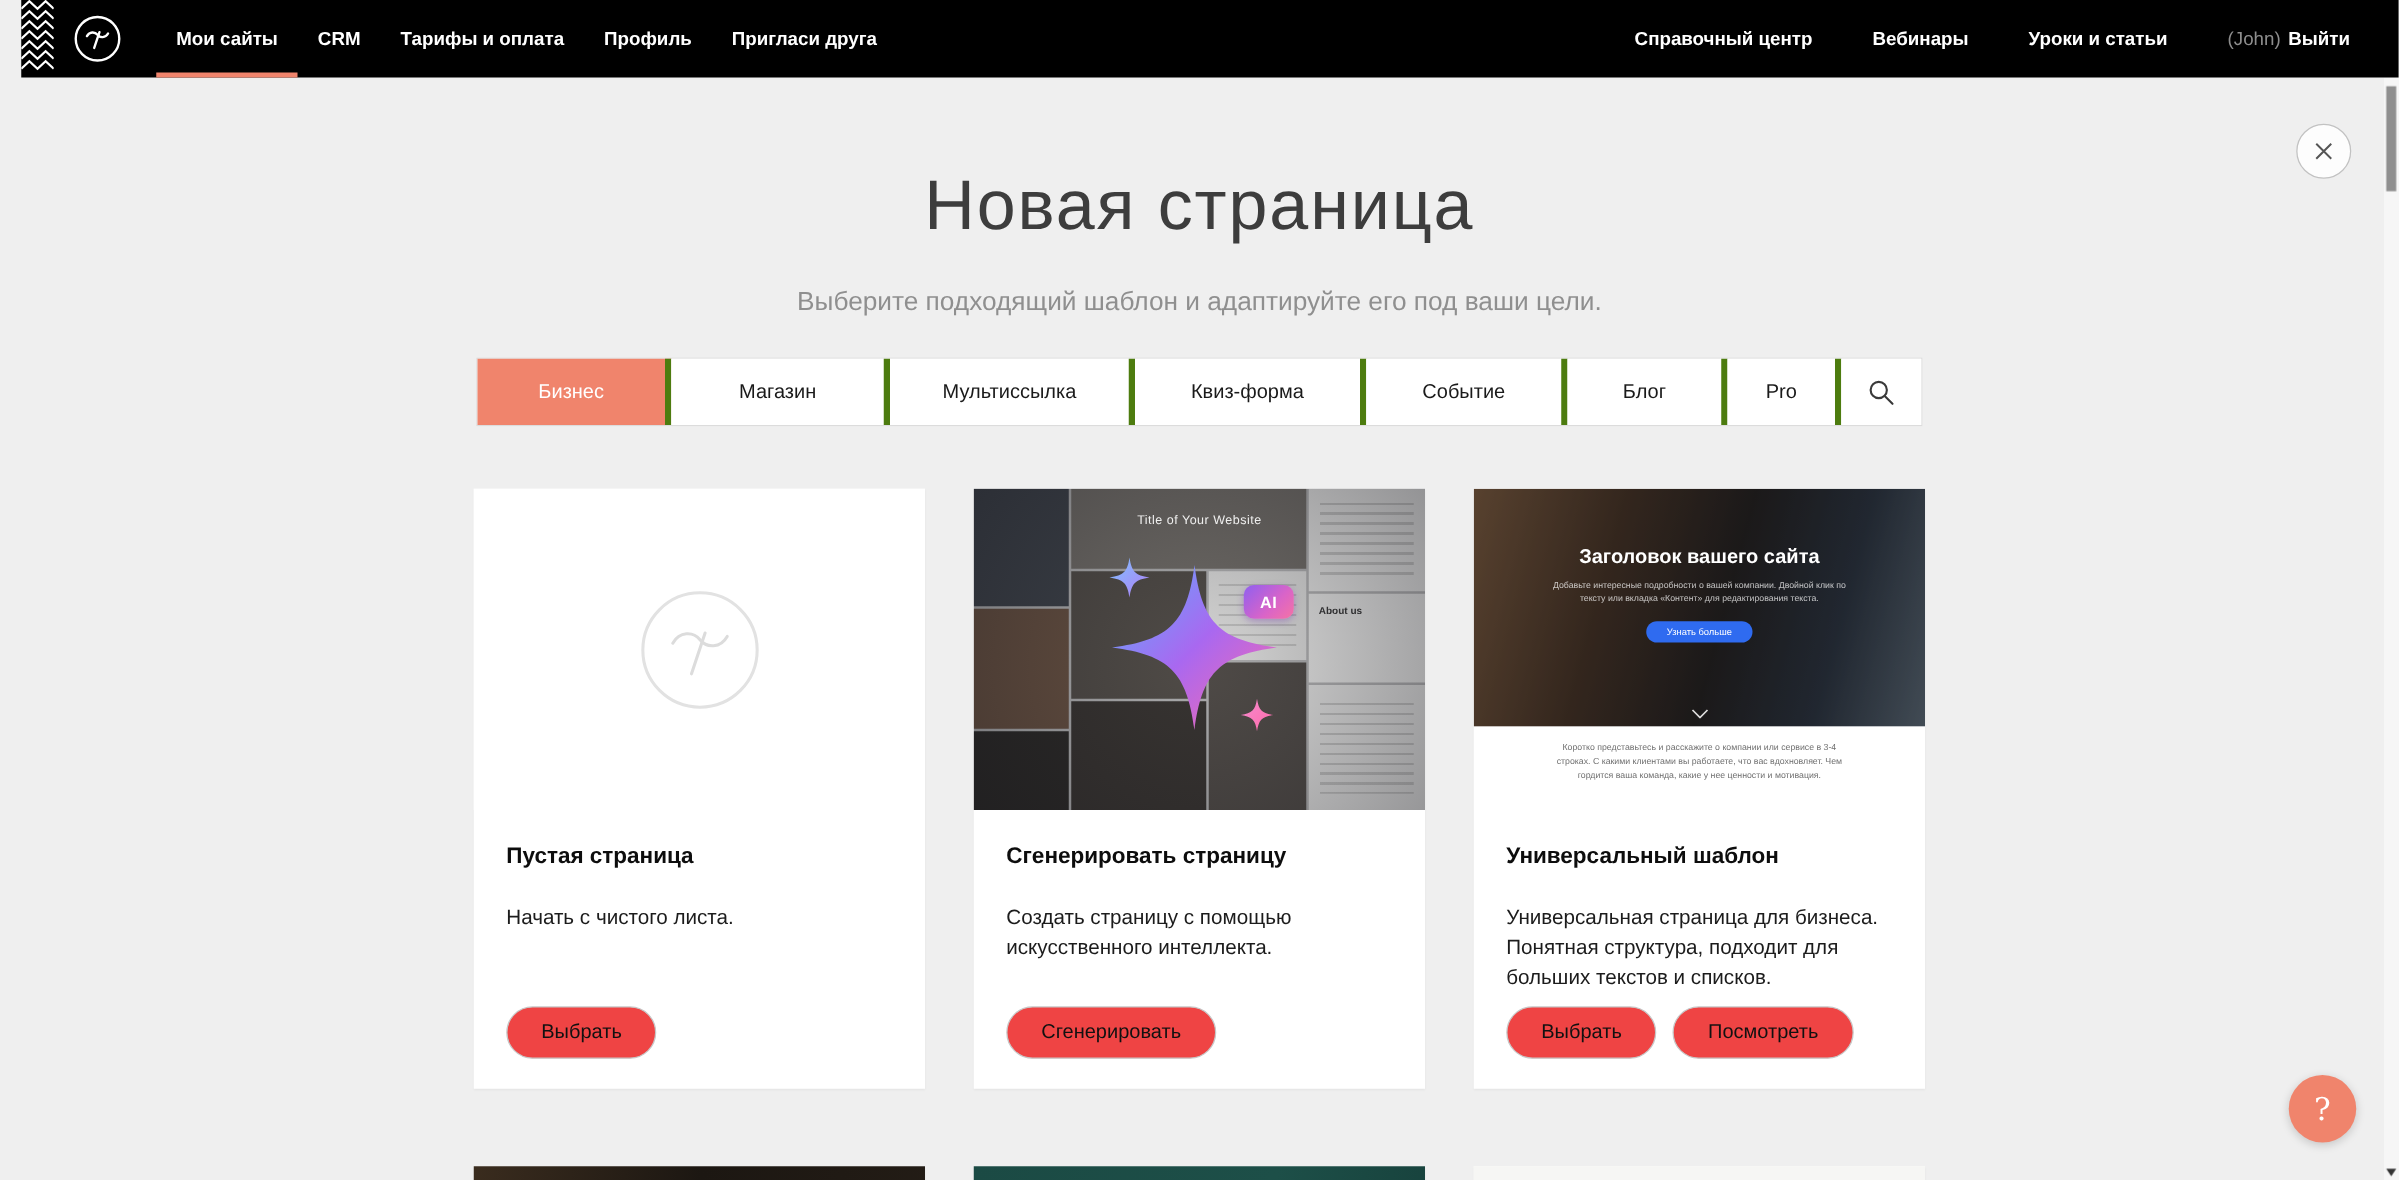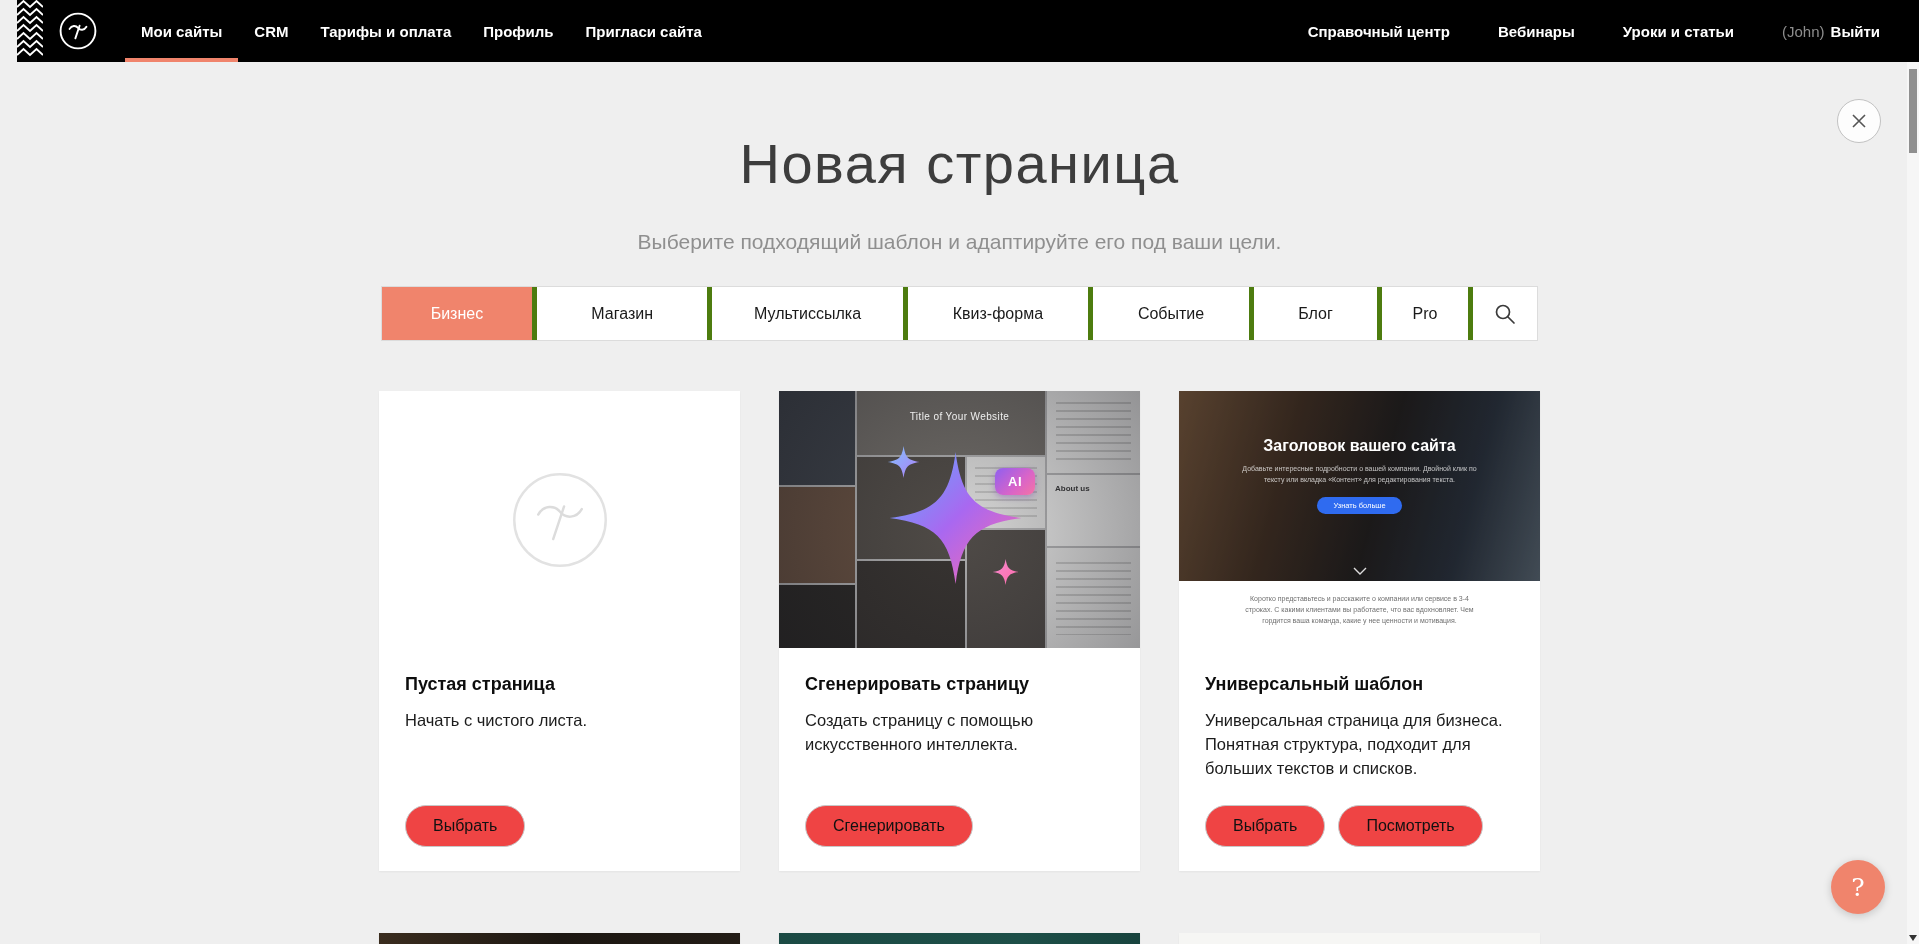--- a/index.html
+++ b/index.html
@@ -65,21 +65,21 @@
   
   .cards-row { width:1161px; margin:50px auto 0; display:flex; gap:39px; }
   .cards-row.row2 { margin-top:62px; }
   .card {
     width:361px; height:480px; background:#fff; display:flex; flex-direction:column;
     box-shadow:0 1px 2px rgba(0,0,0,0.05);
   }
   .card-media { height:257px; position:relative; overflow:hidden; flex:0 0 auto; cursor:pointer; }
   .card-body { flex:1; padding:26px 26px 24px; display:flex; flex-direction:column; }
   .card-title { font-size:18px; font-weight:700; color:#0d0d0d; }
-  .card-desc { margin-top:14px; font-size:16.5px; line-height:1.45; color:#1c1c1c; }
+  .card-desc { margin-top:28px; font-size:16.5px; line-height:1.45; color:#1c1c1c; }
   .card-actions { margin-top:auto; display:flex; gap:13px; }
   .pill-btn {
     height:42px; padding:0 27px; border-radius:21px; border:1px solid #c7c7c7; background:#ef4444;
     font-family:"Liberation Sans", sans-serif; font-size:16px; color:#111; cursor:pointer; white-space:nowrap;
   }
 
   
   .blank-media { display:flex; align-items:center; justify-content:center; background:#fff; }
 
   
@@ -191,21 +191,21 @@
     <a class="menu-item">
         <span>CRM</span>
       </a>
     <a class="menu-item">
         <span>Тарифы и оплата</span>
       </a>
     <a class="menu-item">
         <span>Профиль</span>
       </a>
     <a class="menu-item">
-        <span>Пригласи сайта</span>
+        <span>Пригласи друга</span>
       </a>
   </nav>
   <div class="nav-right">
     <a class="nav-link">Справочный центр</a>
     <a class="nav-link">Вебинары</a>
     <a class="nav-link">Уроки и статьи</a>
     <span class="user-box"><span class="user-name">(John)</span><a class="logout">Выйти</a></span>
   </div>
 </header>
 

